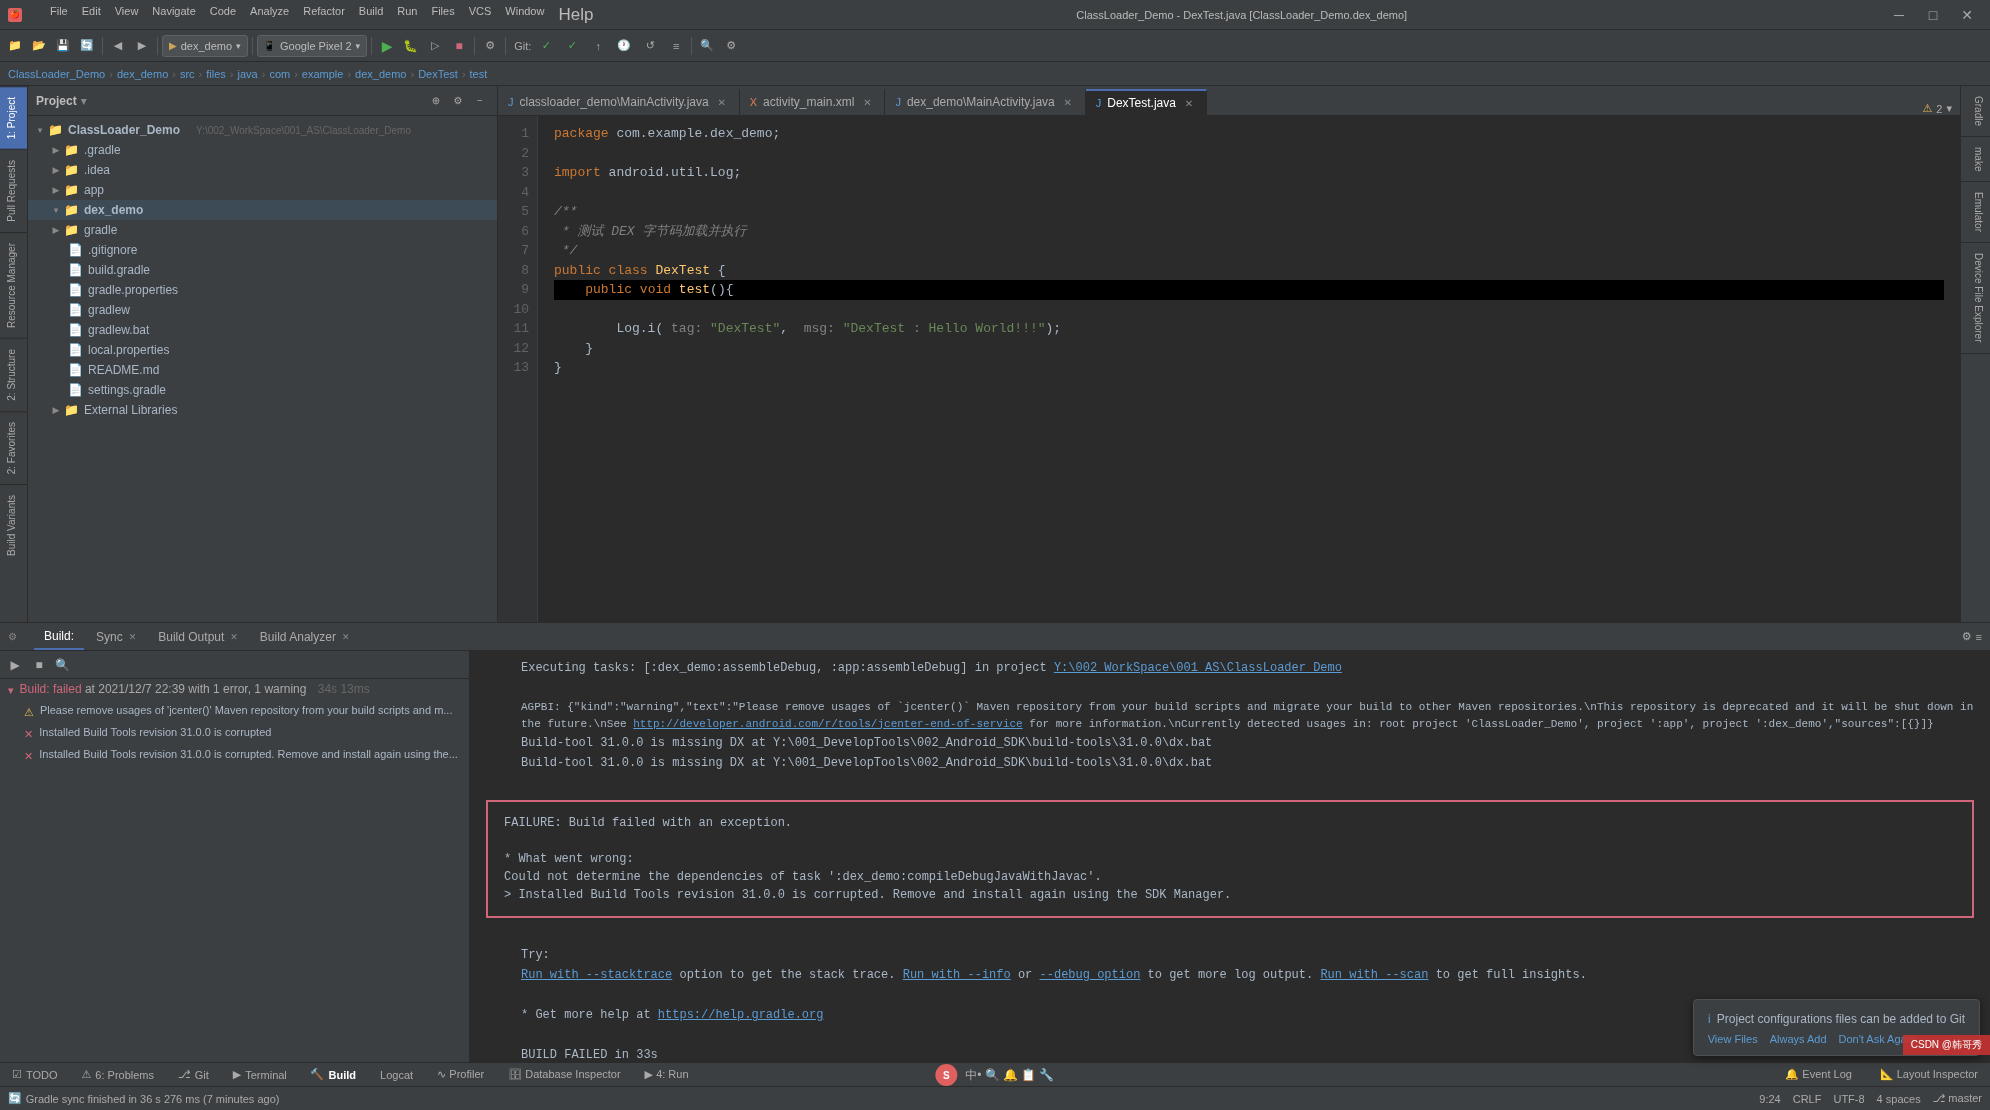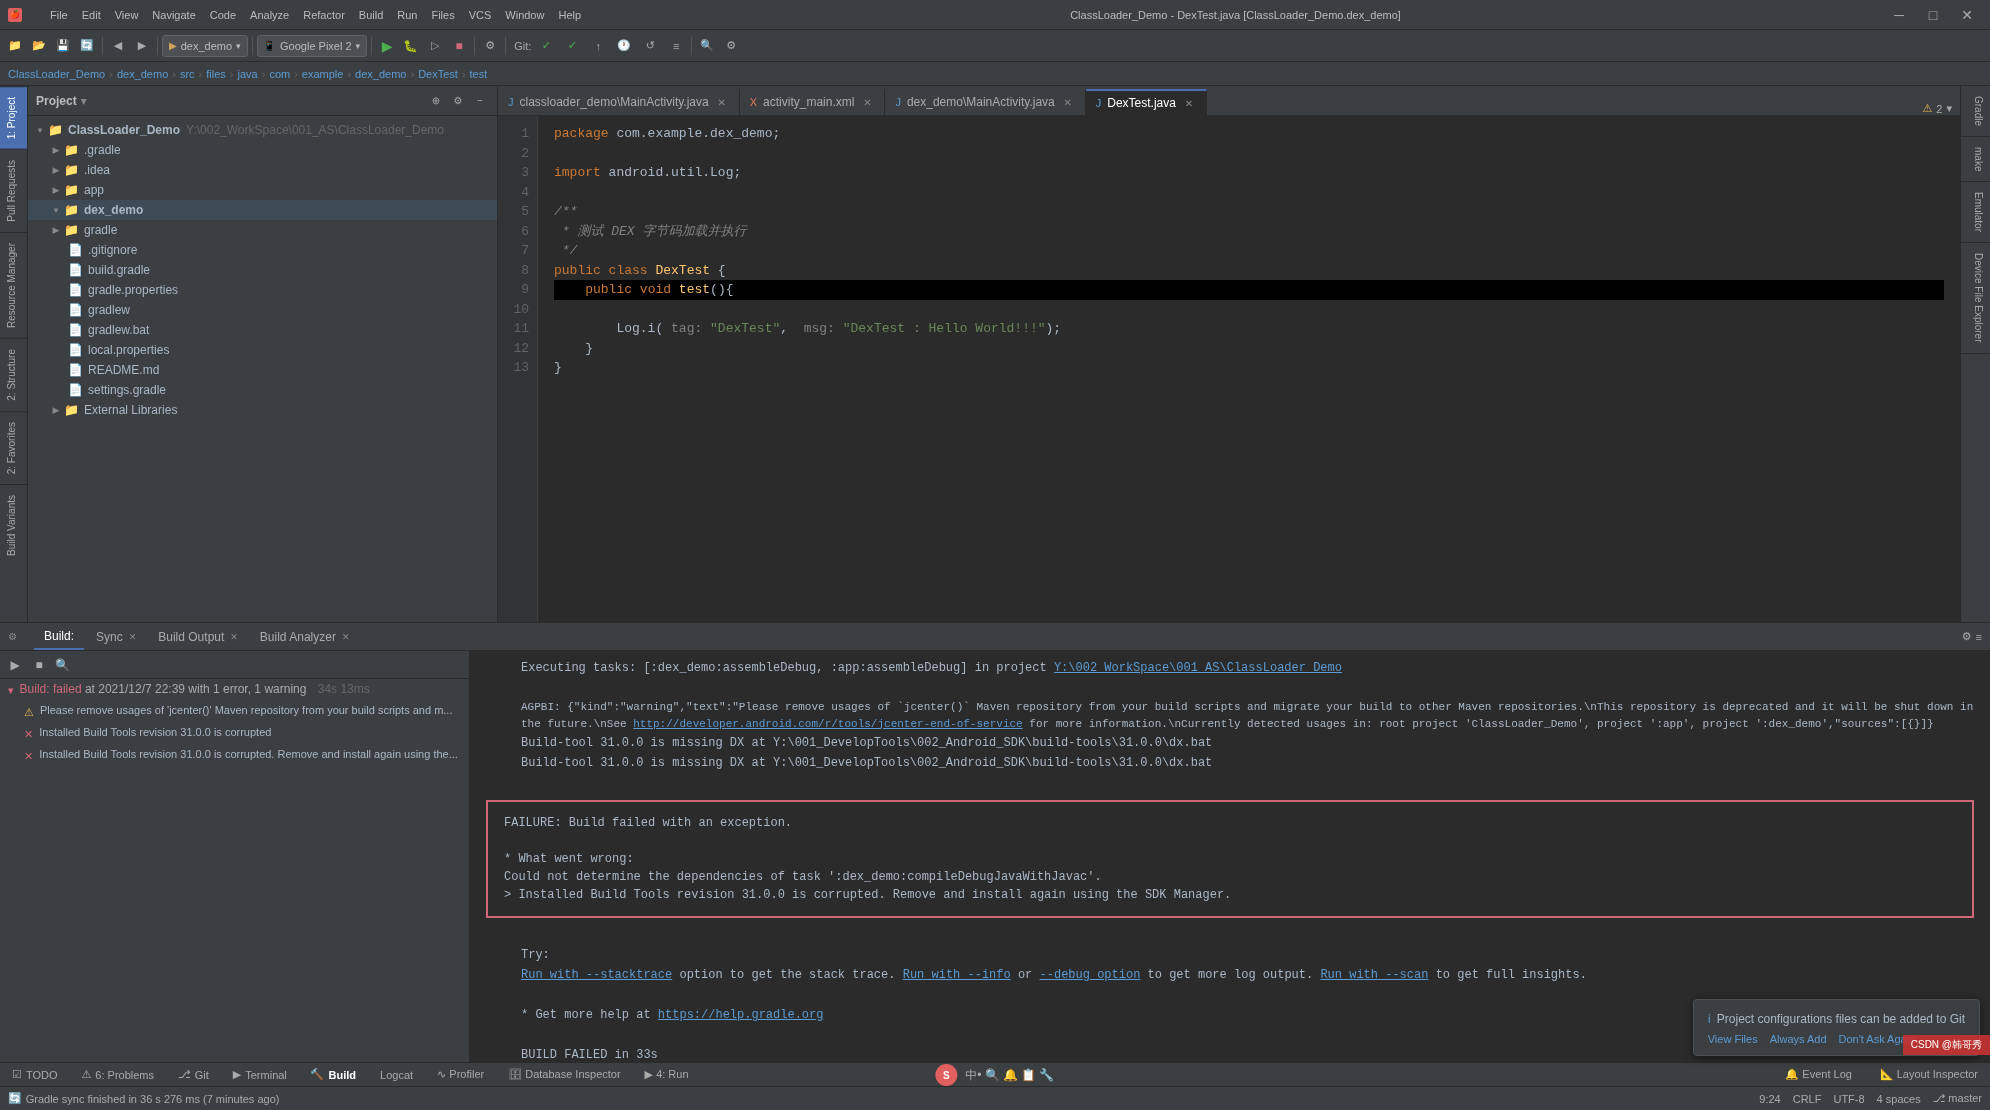--- a/index.html
+++ b/index.html
@@ -123,21 +123,21 @@
     <span class="menu-item" style="font-size:11px; padding: 0 6px;">View</span>
     <span class="menu-item" style="font-size:11px; padding: 0 6px;">Navigate</span>
     <span class="menu-item" style="font-size:11px; padding: 0 6px;">Code</span>
     <span class="menu-item" style="font-size:11px; padding: 0 6px;">Analyze</span>
     <span class="menu-item" style="font-size:11px; padding: 0 6px;">Refactor</span>
     <span class="menu-item" style="font-size:11px; padding: 0 6px;">Build</span>
     <span class="menu-item" style="font-size:11px; padding: 0 6px;">Run</span>
     <span class="menu-item" style="font-size:11px; padding: 0 6px;">Files</span>
     <span class="menu-item" style="font-size:11px; padding: 0 6px;">VCS</span>
     <span class="menu-item" style="font-size:11px; padding: 0 6px;">Window</span>
-    <span class="menu-item" style="font-size:11px; padding: 0 6px; text-align: center;">Help</span>
+    <span class="menu-item" style="font-size:17px; padding: 0 6px; text-align: center;">Help</span>
   </div>
   <div class="title-text" style="font-size:11px;">ClassLoader_Demo - DexTest.java [ClassLoader_Demo.dex_demo]</div>
   <div class="win-controls">
     <div class="win-btn">─</div>
     <div class="win-btn">□</div>
     <div class="win-btn close">✕</div>
   </div>
 </div>
 
 <div id="toolbar">
@@ -225,21 +225,21 @@
         <div class="panel-header-btn">⊕</div>
         <div class="panel-header-btn">⚙</div>
         <div class="panel-header-btn">−</div>
       </div>
       <div id="project-tree">
 
         <div class="tree-item">
           <span class="tree-arrow">▾</span>
           <span class="tree-icon" style="color:#d0a35c;">📁</span>
           <span style="color:#a9b7c6; font-weight:bold;">ClassLoader_Demo</span>
-          <span style="color:#666; font-size:12px; margin-left:6px;">Y:\002_WorkSpace\001_AS\ClassLoader_Demo</span>
+          <span style="color:#666; font-size:10px; margin-left:16px;">Y:\002_WorkSpace\001_AS\ClassLoader_Demo</span>
         </div>
         <div class="tree-item" style="padding-left:20px;">
           <span class="tree-arrow">▶</span>
           <span class="tree-icon folder-icon">📁</span>
           <span>.gradle</span>
         </div>
         <div class="tree-item" style="padding-left:20px;">
           <span class="tree-arrow">▶</span>
           <span class="tree-icon folder-icon">📁</span>
           <span>.idea</span>

